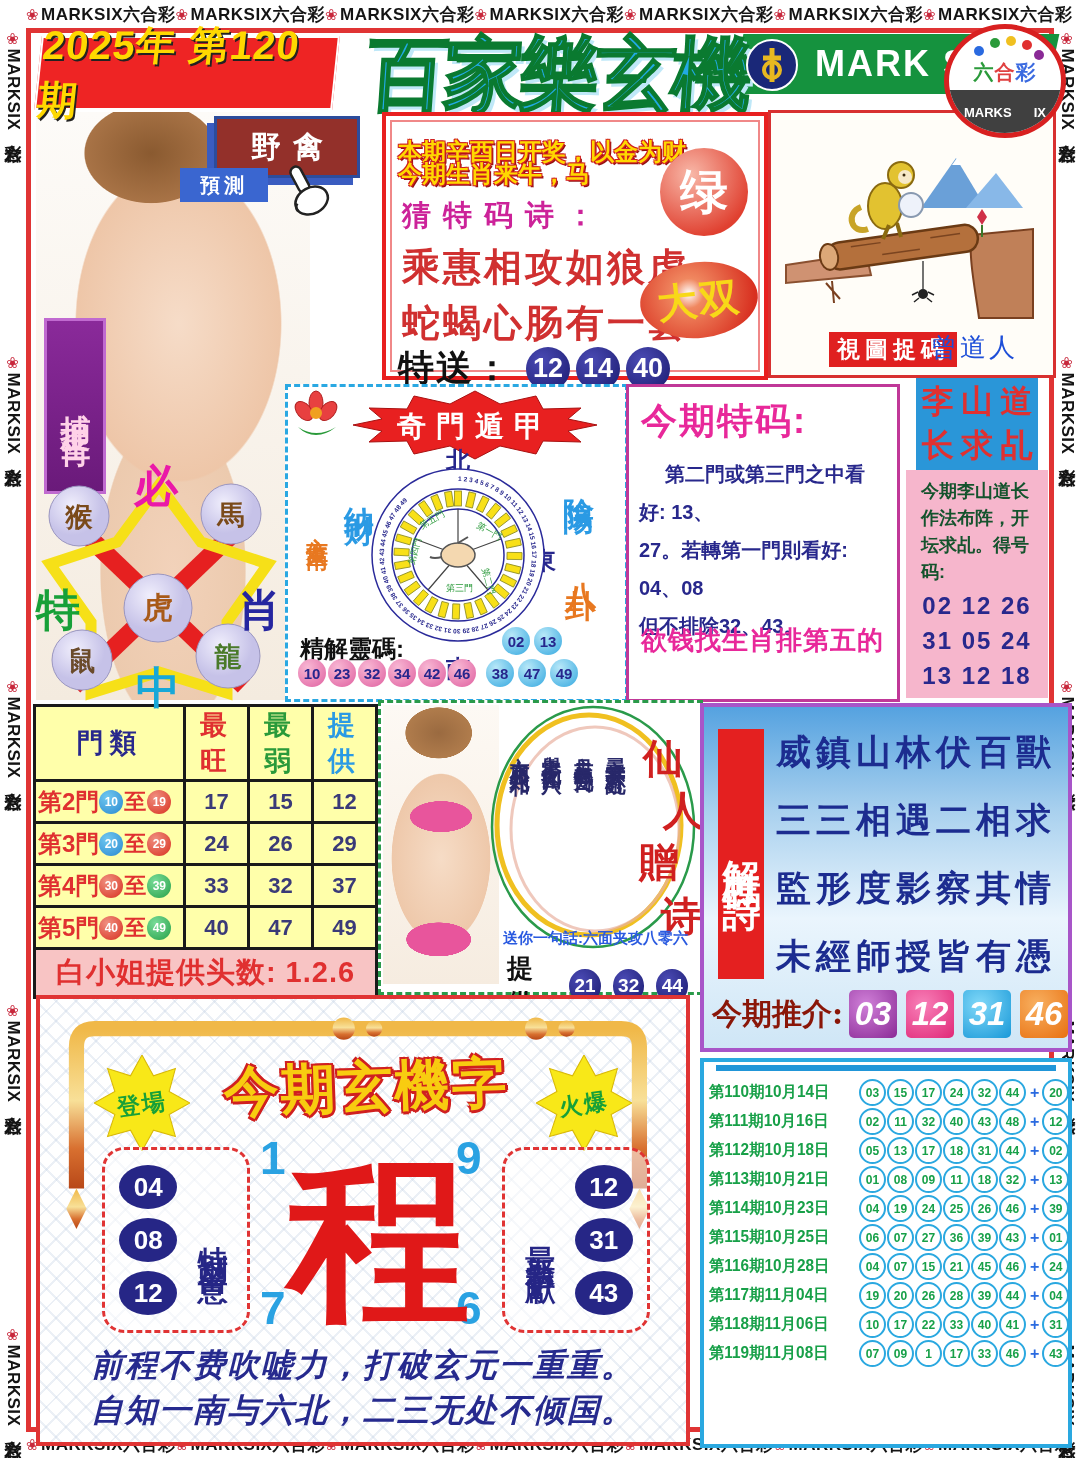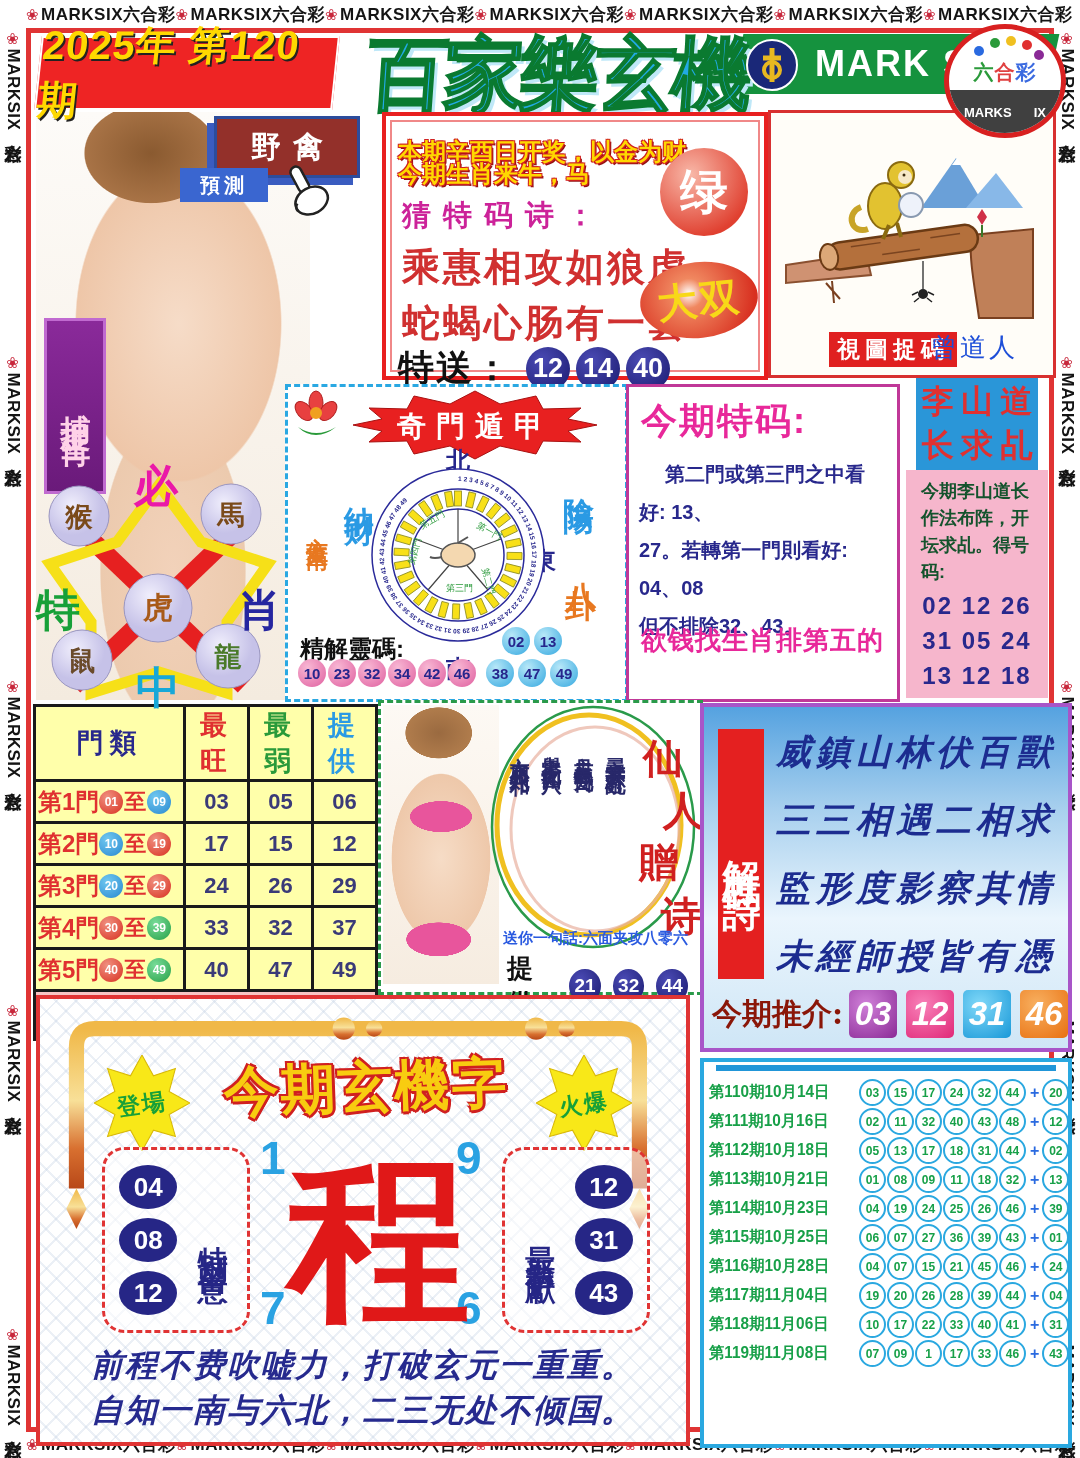--- a/index.html
+++ b/index.html
@@ -151,21 +151,21 @@
   .fairy-offer .lab{color:#111;font-size:26px;font-weight:900;margin-right:6px;}
   .ball-navy-sm{width:34px;height:34px;border-radius:50%;background:radial-gradient(circle at 35% 30%,#4a4ab4,#1a1a6e);
                 color:#fff;font-size:19px;font-weight:bold;display:flex;align-items:center;justify-content:center;margin-right:12px;}
   
   .decode-box{position:absolute;left:700px;top:703px;width:364px;height:341px;border:4px solid #a855c8;z-index:4;
               background:linear-gradient(180deg,#55a2e0 0%,#a8d0ee 30%,#eaf5fd 62%,#cfe6f6 100%);}
   .decode-label{position:absolute;left:14px;top:22px;width:46px;height:250px;background:#e42020;
                 display:flex;align-items:center;justify-content:center;}
   .decode-label span{writing-mode:vertical-rl;color:#fff;font-size:38px;font-weight:900;letter-spacing:16px;font-family:"DejaVu Serif",serif;}
   .decode-line{position:absolute;left:72px;width:278px;color:#1c2c90;font-size:35px;font-weight:bold;
-               font-family:"DejaVu Serif","Liberation Serif",serif;letter-spacing:5px;white-space:nowrap;font-style:italic;}
+               font-family:"DejaVu Serif","Liberation Serif",serif;letter-spacing:5px;white-space:nowrap;}
   .dl0{top:22px}.dl1{top:90px}.dl2{top:158px}.dl3{top:226px}
   .decode-reco{position:absolute;left:8px;bottom:10px;display:flex;align-items:center;}
   .decode-reco .lab{color:#8a1608;font-size:30px;font-weight:900;font-family:"DejaVu Serif",serif;margin-right:6px;white-space:nowrap;}
   .reco-sq{width:48px;height:48px;border-radius:5px;color:#fff;font-size:33px;font-weight:900;font-style:italic;
            display:flex;align-items:center;justify-content:center;margin-right:9px;}
   .sq0{background:radial-gradient(circle at 35% 30%,#d080d8,#8a2a96);}
   .sq1{background:radial-gradient(circle at 35% 30%,#f880b8,#e02878);}
   .sq2{background:radial-gradient(circle at 35% 30%,#80d8f8,#1898d8);}
   .sq3{background:radial-gradient(circle at 35% 30%,#f8b060,#e87010);}
   
@@ -495,33 +495,20 @@
     <tbody>
         <tr>
       <th class="th-men">門類</th>
       <th class="th-wang">最旺</th>
       <th class="th-ruo">最弱</th>
       <th class="th-gong">提供</th>
     </tr>
     <tr class="gate-row">
       <td>
             <div class="gate-label">
-              <span class="gate-name">第1門</span>
-              <span class="mini b-red">01</span>
-              <span class="gate-zhi">至</span>
-              <span class="mini b-blue">09</span>
-            </div>
-          </td>
-      <td class="gate-val">03</td>
-          <td class="gate-val">05</td>
-          <td class="gate-val">06</td>
-    </tr>
-    <tr class="gate-row">
-      <td>
-            <div class="gate-label">
               <span class="gate-name">第2門</span>
               <span class="mini b-blue">10</span>
               <span class="gate-zhi">至</span>
               <span class="mini b-red">19</span>
             </div>
           </td>
       <td class="gate-val">17</td>
           <td class="gate-val">15</td>
           <td class="gate-val">12</td>
     </tr>

